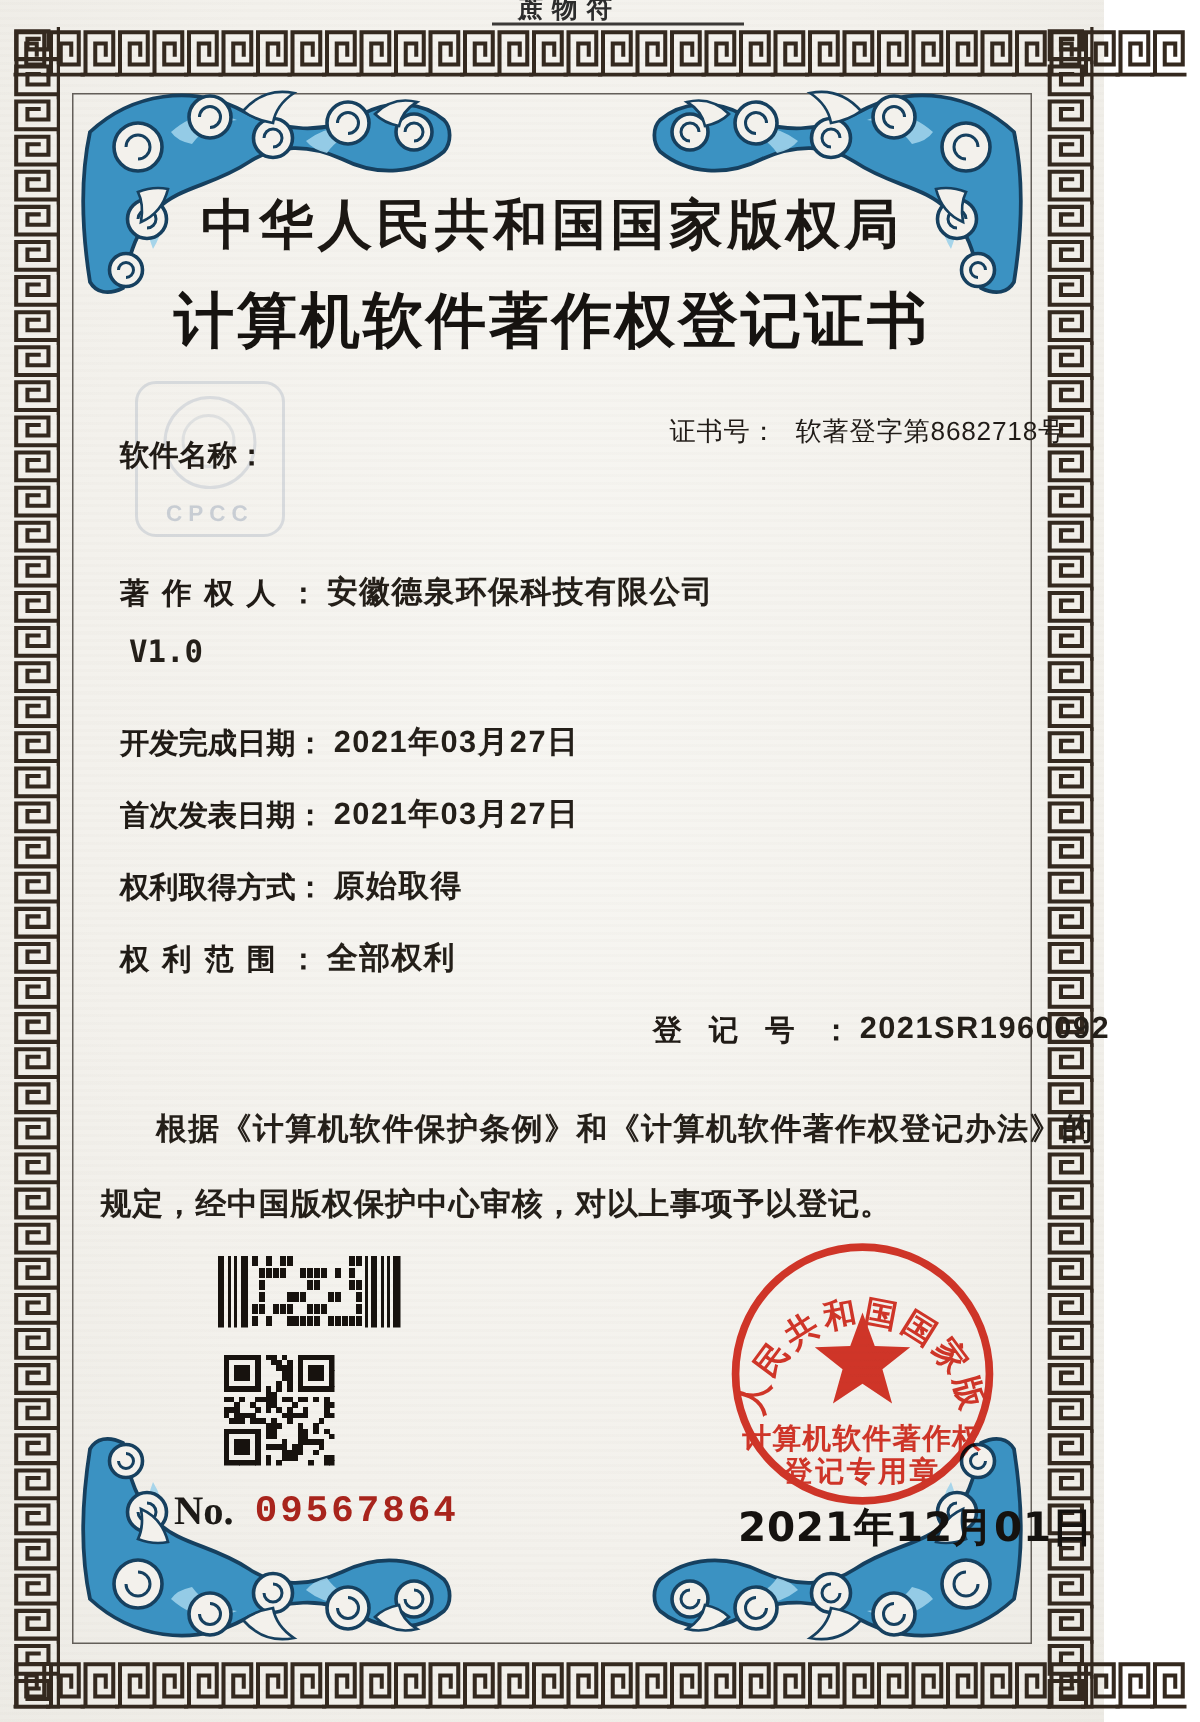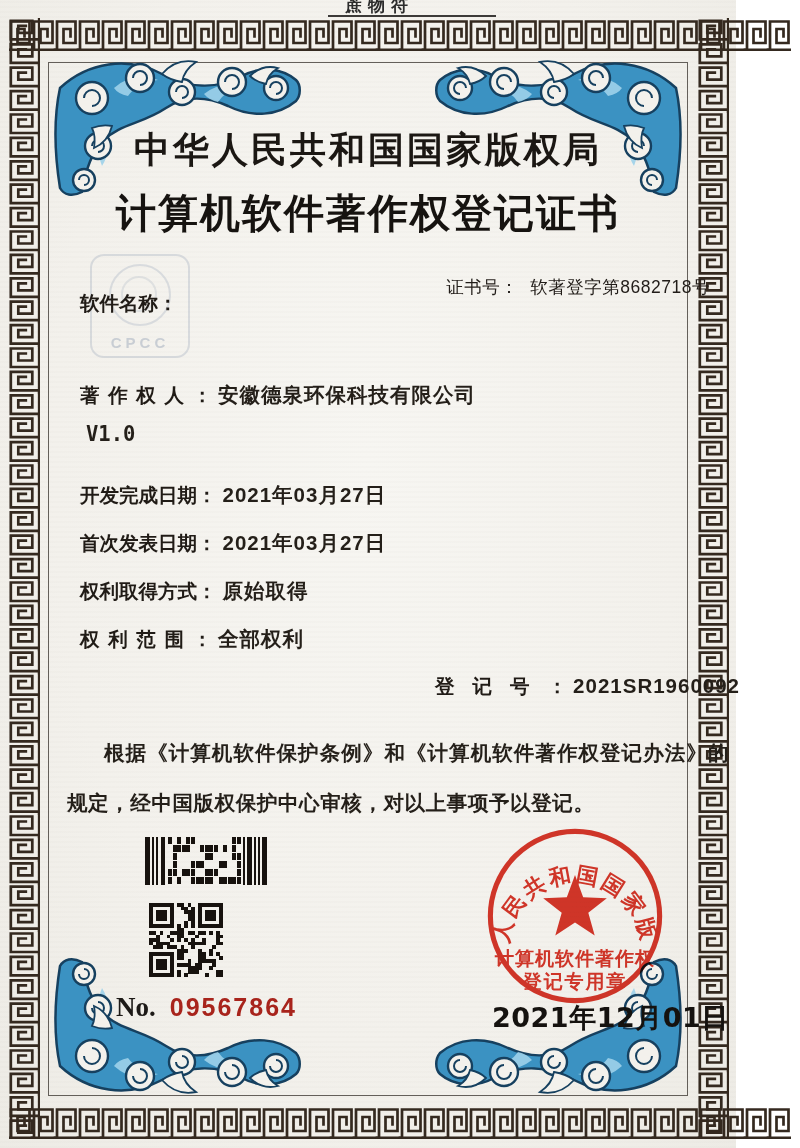--- a/index.html
+++ b/index.html
@@ -89,21 +89,21 @@
     position:absolute;left:67px;top:728px;width:662px;z-index:5;
     font-size:20.5px;font-weight:bold;color:#241f19;line-height:50px;
     text-indent:37px;letter-spacing:0.6px;text-align:justify;
   }
   
   .barcode{position:absolute;left:145px;top:837px;z-index:5;}
   .qrcode{position:absolute;left:149px;top:903px;z-index:5;}
   
   .serial-row{position:absolute;left:116px;top:992px;z-index:5;display:flex;align-items:center;}
   .serial-label{font-family:"Liberation Serif","DejaVu Serif",serif;font-size:27px;font-weight:600;color:#1d1a17;}
-  .serial-number{margin-left:14px;font-family:Liberation Sans, sans-serif;font-size:25px;font-weight:bold;color:#a8241c;letter-spacing:2px;}
+  .serial-number{margin-left:14px;font-family:Liberation Mono, monospace;font-size:25px;font-weight:bold;color:#a8241c;letter-spacing:2px;}
   
   .issue-date{
     position:absolute;left:492px;top:1000px;z-index:6;
     font-size:27px;font-weight:bold;color:#15120f;letter-spacing:0.5px;
     font-family:"DejaVu Sans","Liberation Sans",sans-serif;
   }
   .seal{position:absolute;left:482px;top:823px;width:186px;height:186px;z-index:8;
     mix-blend-mode:multiply;opacity:0.93;}
   .hidden-defs{position:absolute;width:0;height:0;overflow:hidden;}
 </style>

